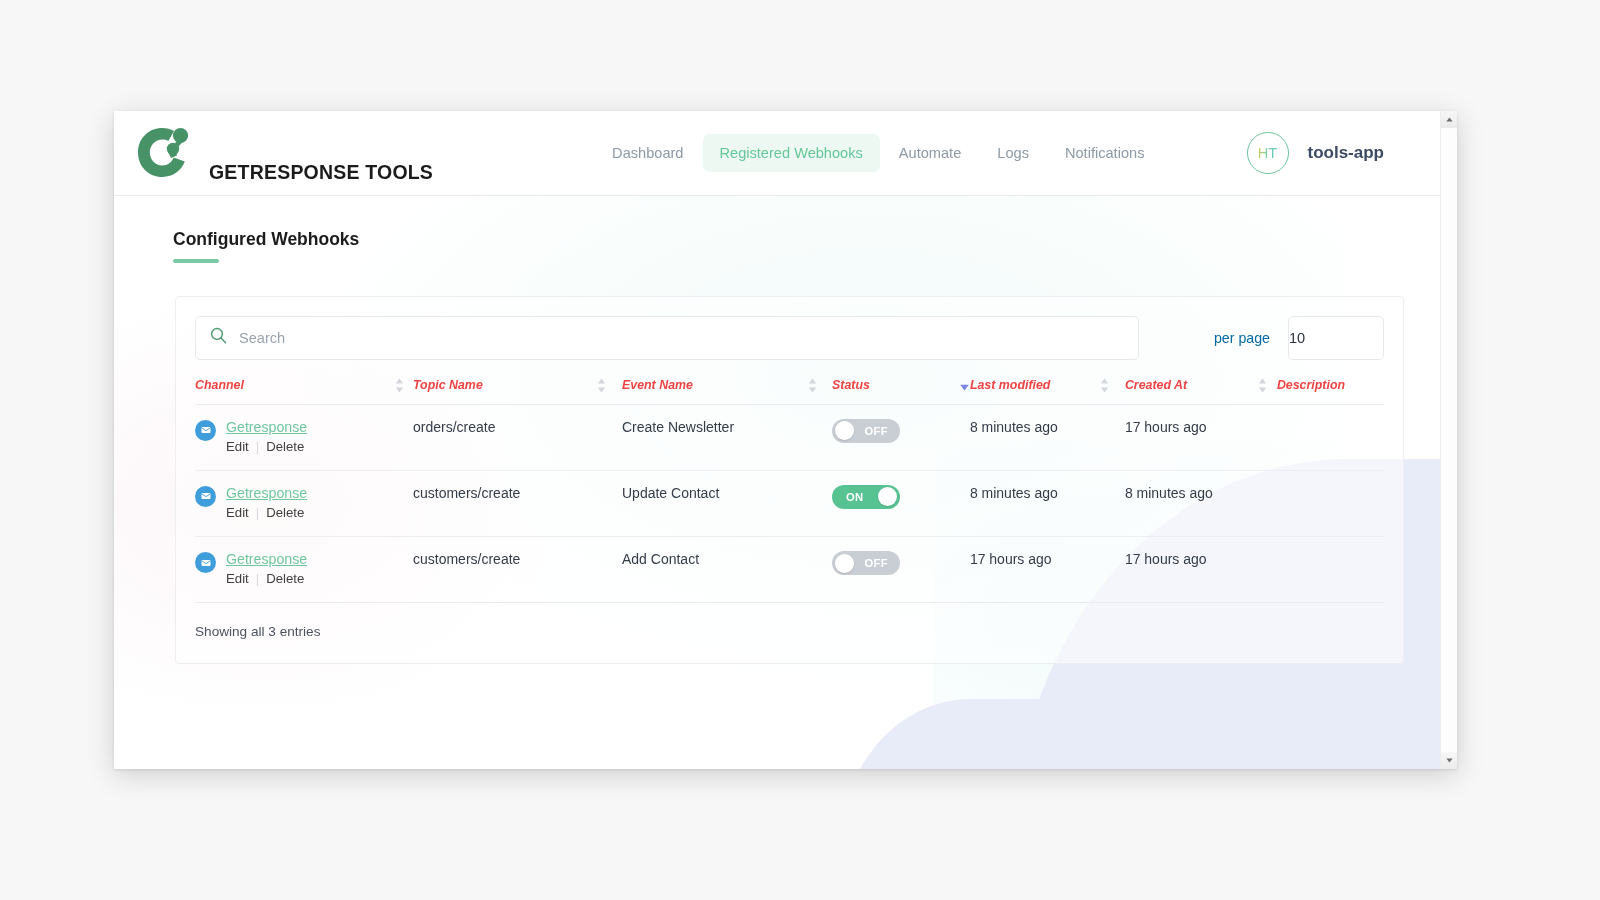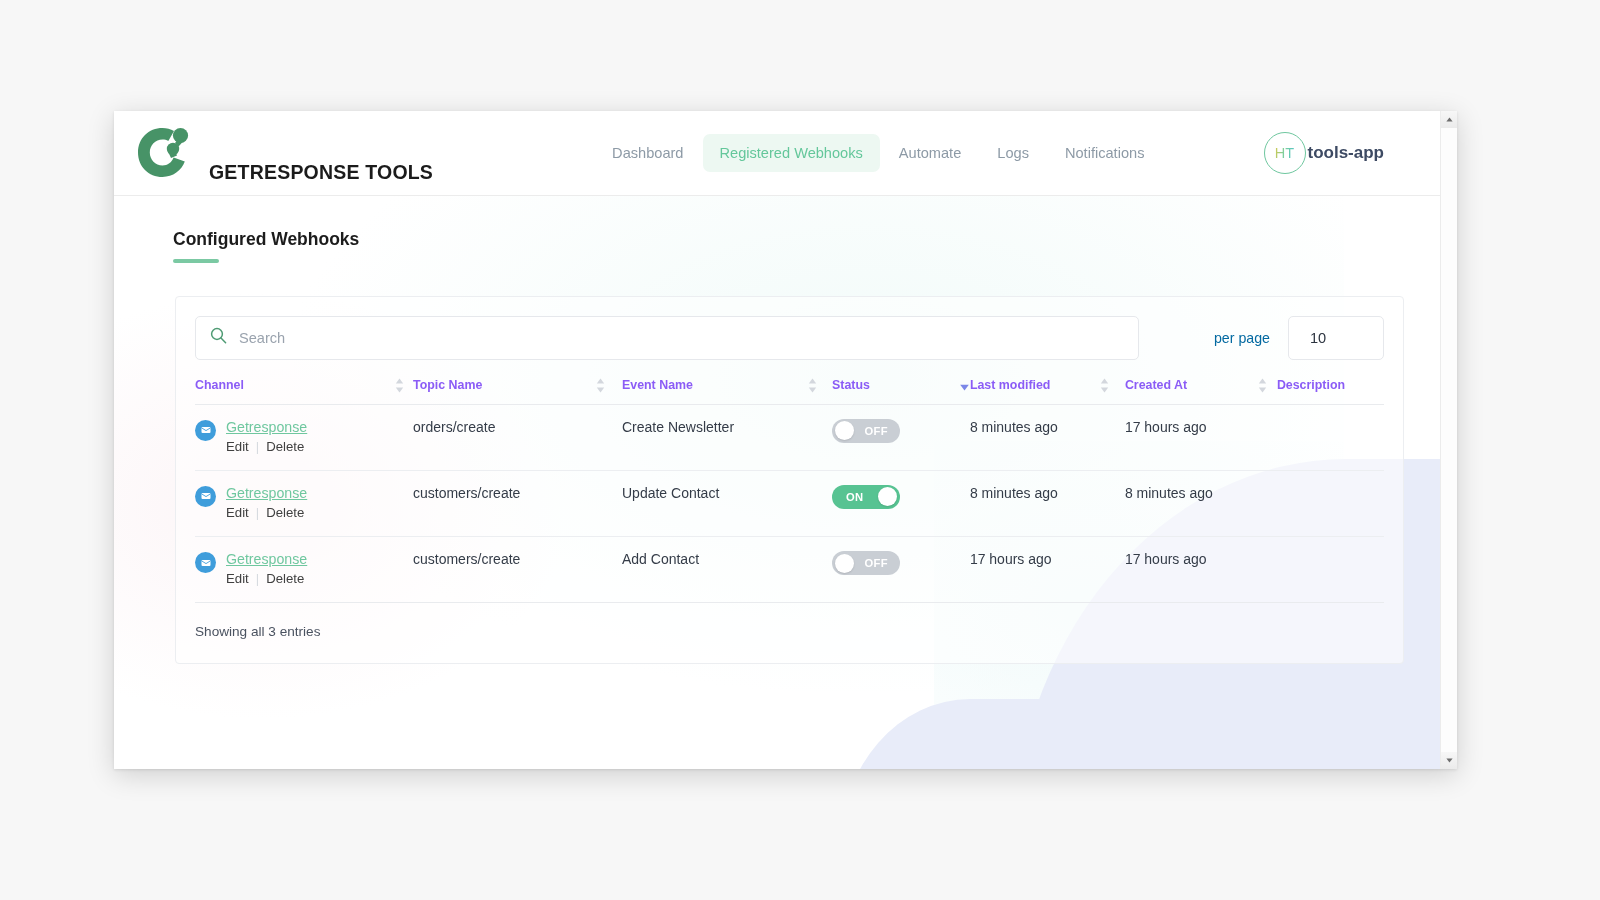--- a/index.html
+++ b/index.html
@@ -91,21 +91,21 @@
     color: #8d9aa6;
     padding: 11px 17px;
     border-radius: 7px;
     text-decoration: none;
     white-space: nowrap;
   }
   .nav-link.active { color: #64c79b; background: #edf8f2; }
 
   .user-area {
     margin-left: auto;
-    display: flex; align-items: center; gap: 2px;
+    display: flex; align-items: center; gap: 19px;
     padding-right: 56px;
   }
   .avatar {
     width: 42px; height: 42px; border-radius: 50%;
     border: 1.6px solid #6fc79f;
     display: flex; align-items: center; justify-content: center;
     font-size: 14.5px; font-weight: 500;
     background: #ffffff;
   }
   .avatar span{
@@ -154,33 +154,34 @@
   .per-page-wrap {
     margin-left: auto;
     display: flex; align-items: center; gap: 18px;
   }
   .per-page-label { font-size: 14.2px; color: #0369a1; }
   .per-page-input {
     width: 96px; height: 44px;
     border: 1px solid #e6e8ec; border-radius: 5px;
     background: #fff;
     display: flex; align-items: center;
-    padding: 0 21px;
+    padding: 0 0;
     font-size: 14.6px; color: #2c3440;
   }
 
   
   table { width: 100%; border-collapse: collapse; margin-top: 18px; }
   thead th {
     text-align: left;
-    font-size: 12.4px; font-weight: bold; color: #8b5cf6;
+    font-size: 12.4px; font-weight: bold; color: #ef4444;
     padding: 0 0 11px 0;
     border-bottom: 1px solid #e9ebee;
     white-space: nowrap;
     vertical-align: middle;
+    font-style: italic;
   }
   .th-inner { display: flex; align-items: center; }
   .sort-icon { margin-right: 10px; display: inline-flex; }
   .sort-icon.trailing { margin-right: 0; margin-left: 10px; }
 
   tbody td {
     padding: 14px 0 16px 0;
     border-bottom: 1px solid #eceef1;
     font-size: 14px; color: #343c48;
     vertical-align: top;

